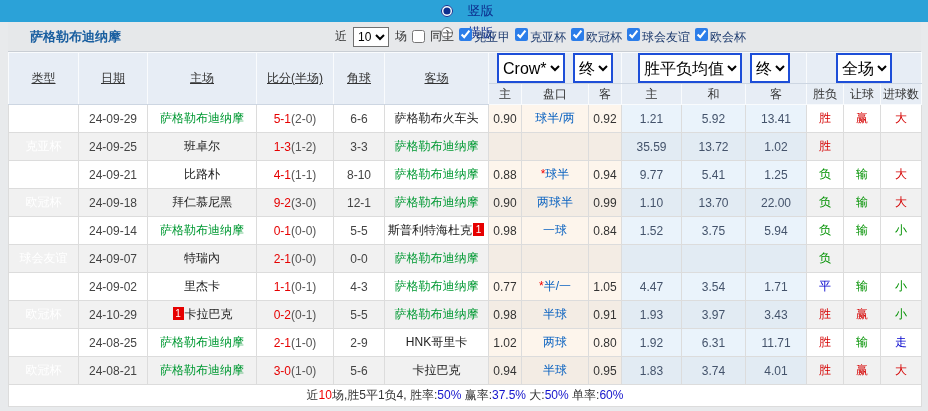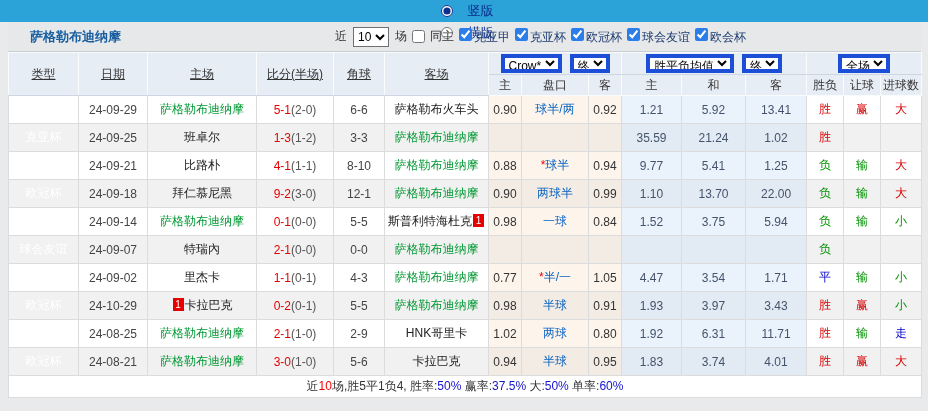--- a/index.html
+++ b/index.html
@@ -21,21 +21,21 @@
   .filters input[type=checkbox] { width:13px; height:13px; accent-color:#2b7de9; margin:0 2px; }
   .filters .lg-label { color:#1c3a6e; }
 
   
   table { width:913px; border-collapse:collapse; table-layout:fixed; background:#fff; border:1px solid #bfc5cc; }
   th { background:#e7edf5; border:1px solid #f9fbfd; font-size:12px; font-weight:normal; color:#333; }
   thead tr.sel-row th { height:22px; border-bottom:1px solid #cdd6e2; }
   thead tr.lab-row th { height:21px; }
   thead th.span2 { height:43px;text-decoration:underline; }
   .sel-wrap { display:flex; justify-content:center; align-items:center; gap:8px; }
-  .sel-wrap select { height:19px; font-size:12px; border:4px solid #1d4ed8; background:#fff; }
+  .sel-wrap select { height:30px; font-size:16px; border:2px solid #1d4ed8; background:#fff; }
 
   td { height:28px; font-size:12px; text-align:center; border:1px solid #dcdcdc; overflow:hidden; white-space:nowrap; }
   tbody tr:nth-child(even) td { background:#f1f1f1; }
   tbody tr:nth-child(odd) td { background:#fff; }
   tbody tr:nth-child(odd) td.c-ah { background:#fdf5ec; }
   tbody tr:nth-child(even) td.c-ah { background:#f3ece4; }
   tbody tr:nth-child(odd) td.c-eu { background:#eaf3fb; }
   tbody tr:nth-child(even) td.c-eu { background:#e2ebf3; }
 
   td.league { color:#fff; padding:0; }
@@ -179,21 +179,21 @@
     <td class="league lg-blue">克亚杯</td>
     <td class="date">24-09-25</td>
     <td class="team"><span class="team-dark">班卓尔</span></td>
     <td class="score"><span class="ft">1-3</span><span class="ht">(1-2)</span></td>
     <td class="corner">3-3</td>
     <td class="team"><span class="team-green">萨格勒布迪纳摩</span></td>
     <td class="c-ah num"></td>
     <td class="c-ah"><span class="star"></span><span class="hline"></span></td>
     <td class="c-ah num"></td>
     <td class="c-eu num">35.59</td>
-    <td class="c-eu num">21.24</td>
+    <td class="c-eu num">13.72</td>
     <td class="c-eu num">1.02</td>
     <td class="t-red">胜</td>
     <td></td>
     <td></td>
   </tr>
 
   <tr>
     <td class="league lg-orange">克亚甲</td>
     <td class="date">24-09-21</td>
     <td class="team"><span class="team-dark">比路朴</span></td>

